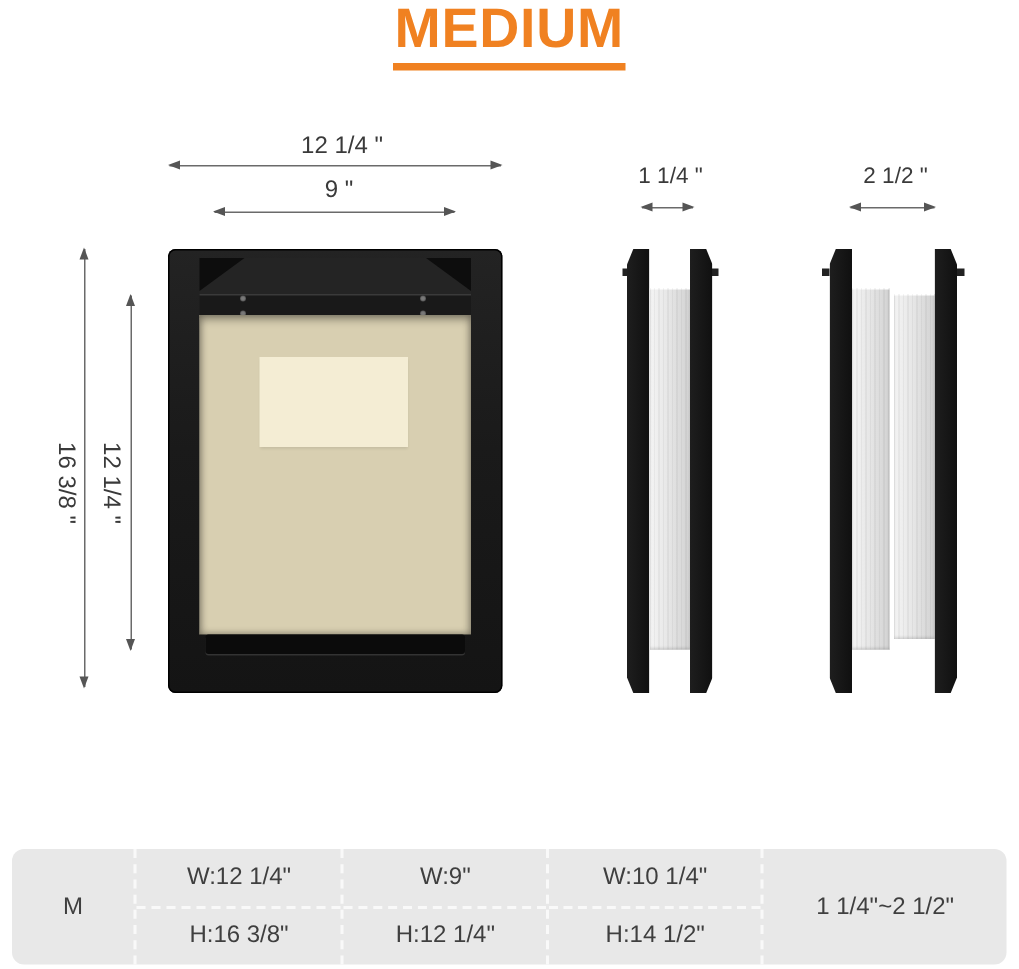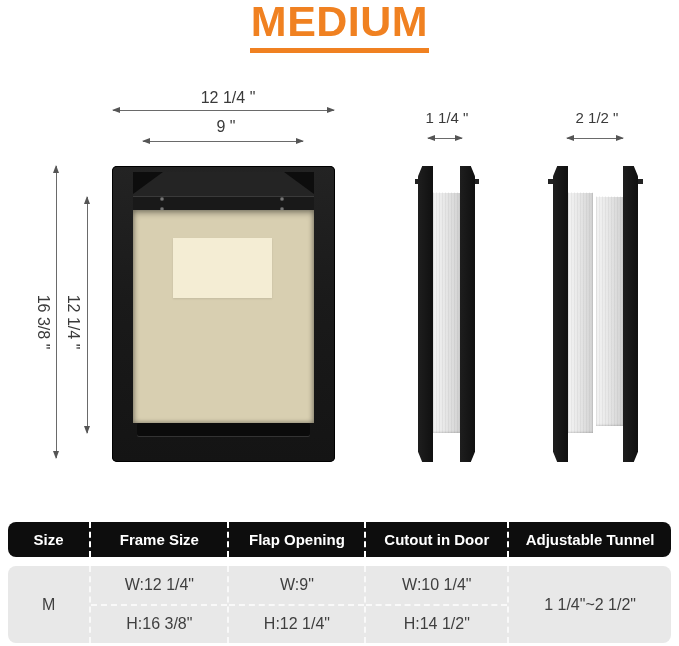--- a/index.html
+++ b/index.html
@@ -5,21 +5,21 @@
   html,body { margin:0; padding:0; background:#ffffff; }
   .canvas {
     position:relative; width:679px; height:646px; background:#ffffff;
     font-family:"Liberation Sans", sans-serif; overflow:hidden;
   }
 
   
   .title-row { position:absolute; top:2px; left:0; width:100%;
     display:flex; justify-content:center; align-items:flex-start; }
   .title-highlight {
-    font-size:43px; font-weight:800; color:#F08121; line-height:0.92;
+    font-size:37px; font-weight:800; color:#F08121; line-height:0.92;
     letter-spacing:0.5px; border-bottom:5px solid #F08121; padding:0 1px 6px 1px;
   }
   .title-rest {
     font-size:42px; font-weight:300; color:#2b2b2b; line-height:0.95;
     margin-left:13px; letter-spacing:1.5px;
   }
 
   
   .dim-label { position:absolute; font-size:16px; color:#3a3a3a; white-space:pre;
     transform:translateX(-50%); }
@@ -177,27 +177,20 @@
 
   <div class="side-view" style="left:548px; width:95px;">
     <span class="side-tab" style="left:0; top:13px;"></span>
     <span class="side-tab" style="right:0; top:13px;"></span>
     <div class="side-bar outer-left" style="left:5px; width:15px;"></div>
     <div class="tunnel-panel" style="left:20px; width:25px; top:26px; height:241px;"></div>
     <div class="tunnel-panel" style="left:48px; width:27px; top:30px; height:230px;"></div>
     <div class="side-bar outer-right" style="left:75px; width:15px;"></div>
   </div>
 
-  <div class="spec-header">
-    <div class="col c1">Size</div>
-    <div class="col c2">Frame Size</div>
-    <div class="col c3">Flap Opening</div>
-    <div class="col c4">Cutout in Door</div>
-    <div class="col c5">Adjustable Tunnel</div>
-  </div>
 
   <div class="spec-body">
     <div class="col c1">M</div>
     <div class="col c2 split">
       <div class="subcell top">W:12 1/4"</div>
       <div class="subcell">H:16 3/8"</div>
     </div>
     <div class="col c3 split">
       <div class="subcell top">W:9"</div>
       <div class="subcell">H:12 1/4"</div>

